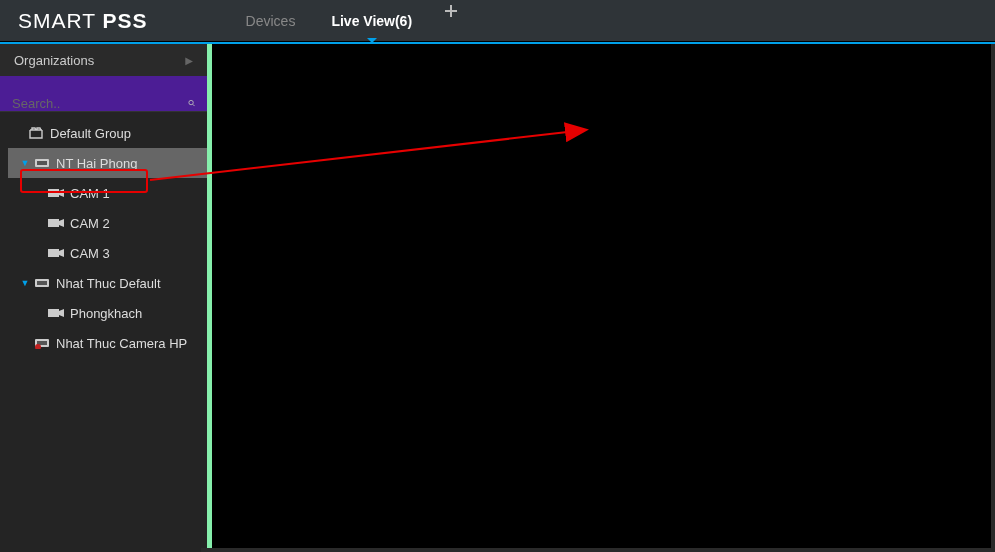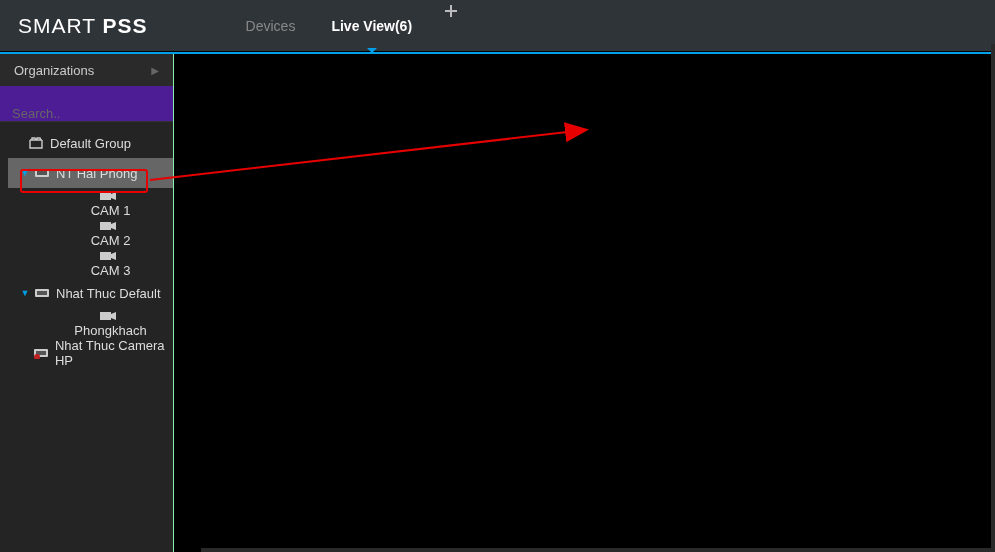--- a/index.html
+++ b/index.html
@@ -6,21 +6,21 @@
     body {
       width: 995px;
       height: 552px;
       background: #1a1a1a;
       font-family: Arial, sans-serif;
       color: #d0d0d0;
       overflow: hidden;
       position: relative;
     }
     .header {
-      height: 52px;
+      height: 42px;
       background: #2f3438;
       display: flex;
       align-items: center;
       padding-left: 18px;
       border-bottom: 1px solid #000;
     }
     .app-title {
       font-size: 21px;
       color: #fff;
       font-weight: 300;
@@ -68,23 +68,23 @@
     .accent-line {
       height: 2px;
       background: #00a0e9;
       width: 100%;
     }
     .content {
       display: flex;
       height: calc(100% - 44px);
     }
     .sidebar {
-      width: 174px;
+      width: 212px;
       background: #242424;
-      border-right: 1px solid #86efac;
+      border-right: 5px solid #86efac;
       display: flex;
       flex-direction: column;
     }
     .org-header {
       height: 32px;
       background: #2a2a2a;
       display: flex;
       align-items: center;
       padding: 0 14px;
       font-size: 13px;
@@ -153,21 +153,21 @@
     .node-icon {
       width: 16px;
       height: 16px;
       margin-right: 6px;
       display: inline-flex;
       align-items: center;
       justify-content: center;
     }
     .indent-0 { padding-left: 2px; }
     .indent-1 { padding-left: 8px; }
-    .indent-2 { padding-left: 40px; flex-direction: column; }
+    .indent-2 { padding-left: 40px; }
     .main-view {
       flex: 1;
       background: #000;
       position: relative;
     }
     .annotation-svg {
       position: absolute;
       top: 0;
       left: 0;
       pointer-events: none;

